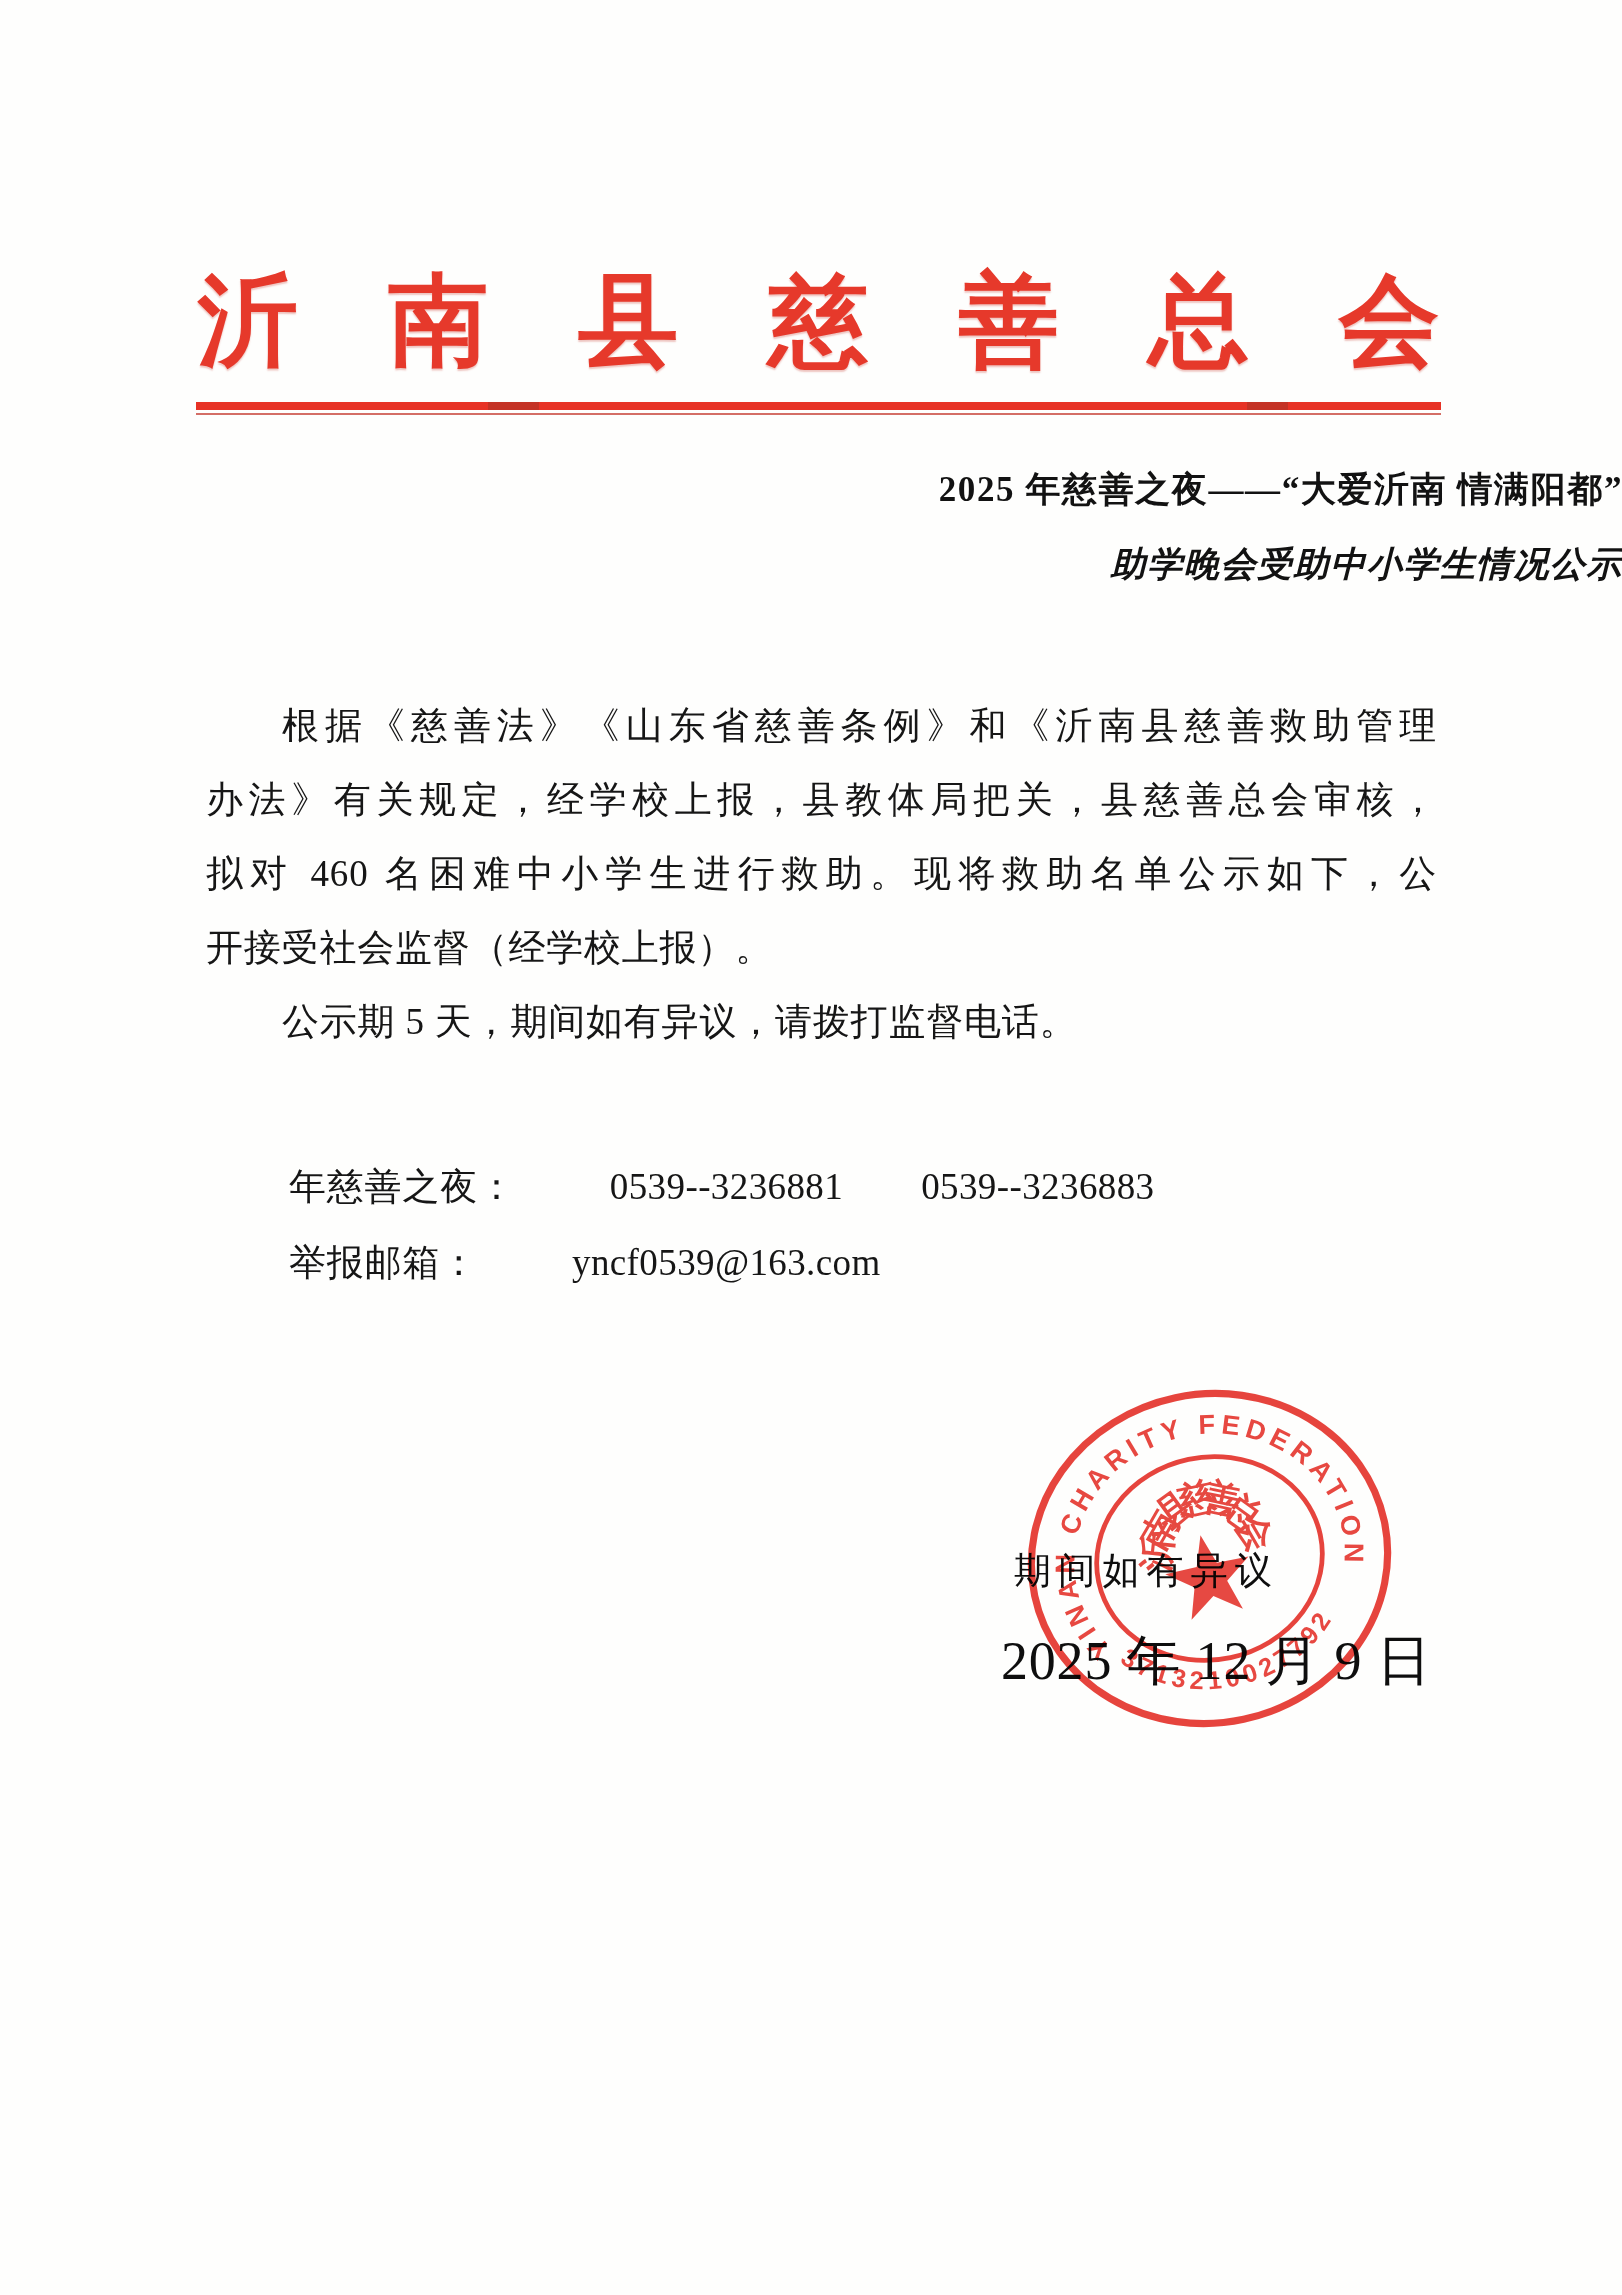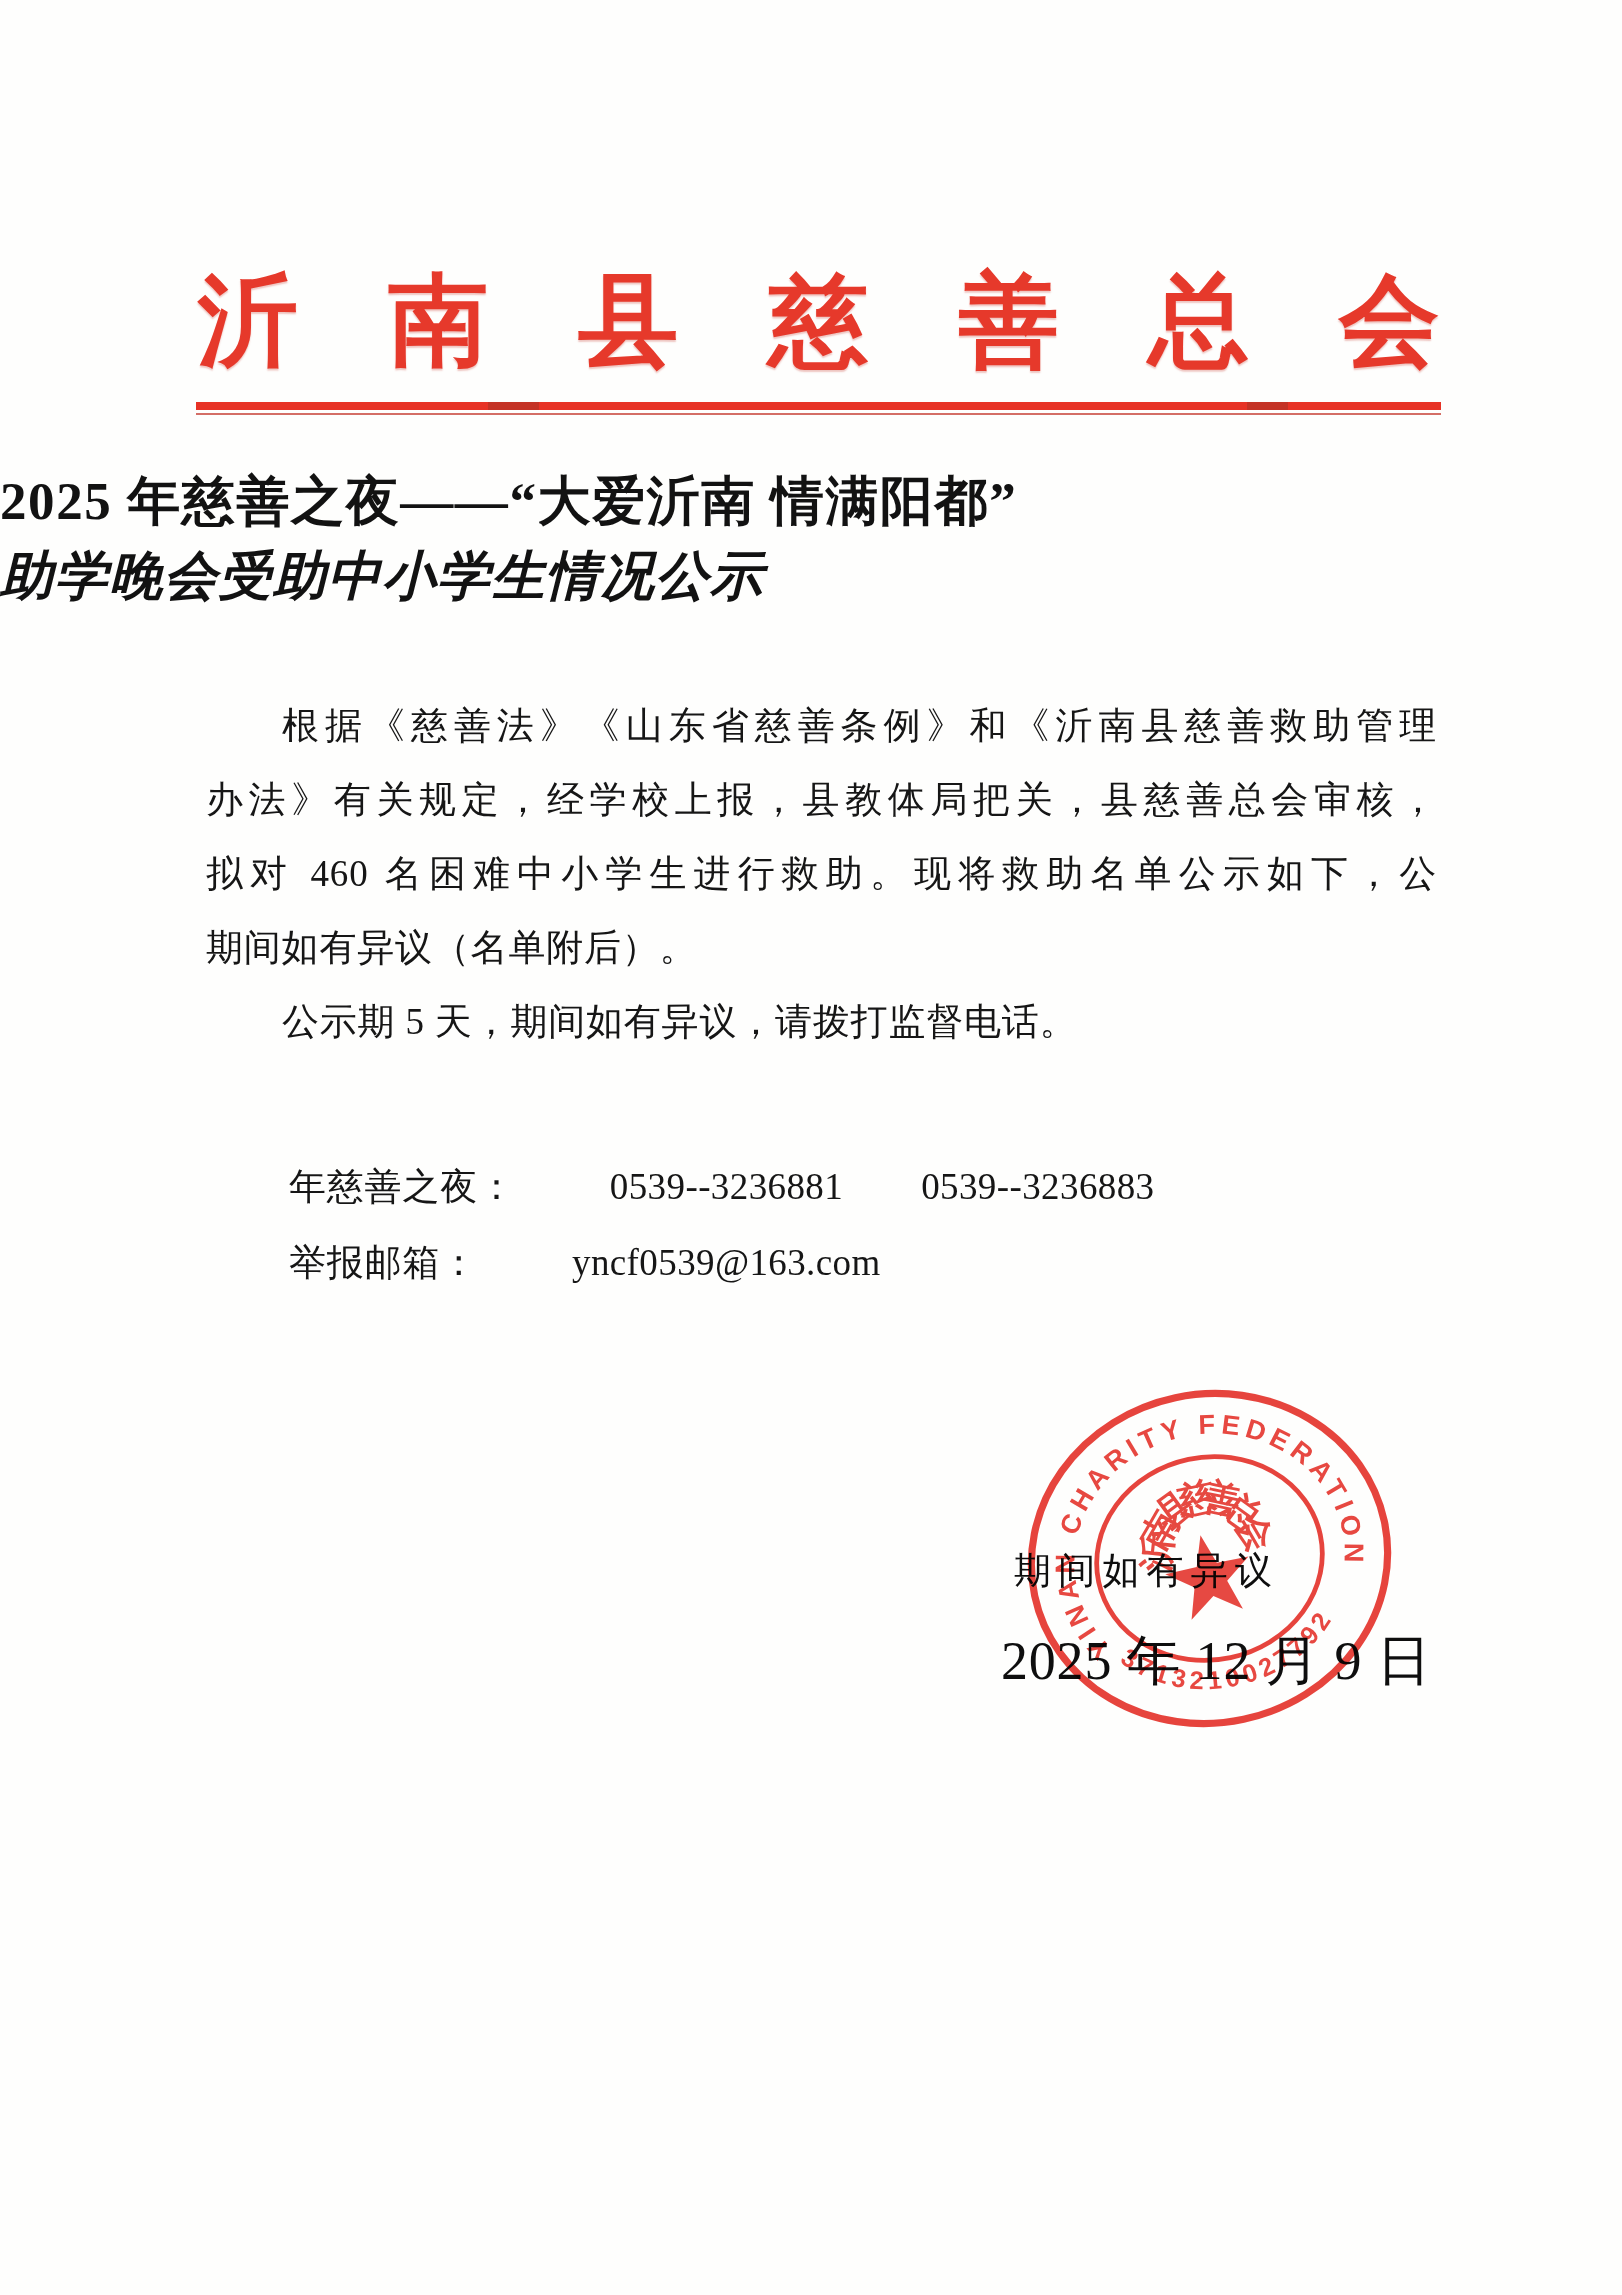--- a/index.html
+++ b/index.html
@@ -25,22 +25,22 @@
   .rule-smudge{position:absolute;top:0;height:8px;background:rgba(140,50,40,0.38);}
   #rule-smudge-1{left:292px;width:51px;}
   #rule-smudge-2{left:1051px;width:41px;}
   #rule-thin{
     position:absolute;left:196px;top:413px;width:1245px;height:2.4px;
     background:rgba(205,85,75,0.85);
   }
   
   .title-line{
     position:absolute;left:0;width:100%;
-    text-align:left;
-    font-size:53px;font-weight:700;color:#121212;
+    text-align:right;
+    font-size:35px;font-weight:700;color:#121212;
     letter-spacing:1.6px;
   }
   #title-line-1{top:466px;}
   #title-line-2{top:541px;font-style:italic;}
   
   #body-block{
     position:absolute;left:206px;top:689px;width:1231px;
     font-size:37px;color:#161616;line-height:74px;
     letter-spacing:0.8px;
   }
@@ -102,21 +102,21 @@
   </div>
   <div id="rule-thin"></div>
 
   <div class="title-line" id="title-line-1">2025 年慈善之夜——“大爱沂南 情满阳都”</div>
   <div class="title-line" id="title-line-2">助学晚会受助中小学生情况公示</div>
 
   <div id="body-block">
     <div class="body-line justify indent">根据《慈善法》《山东省慈善条例》和《沂南县慈善救助管理</div>
     <div class="body-line justify">办法》有关规定，经学校上报，县教体局把关，县慈善总会审核，</div>
     <div class="body-line justify">拟对 460 名困难中小学生进行救助。现将救助名单公示如下，公</div>
-    <div class="body-line">期间如有异议（名单附后）。</div>
+    <div class="body-line">开接受社会监督（经学校上报）。</div>
     <div class="body-line indent">公示期 5 天，期间如有异议，请拨打监督电话。</div>
   </div>
 
   <div class="contact-line" id="phone-line">
     <span>年慈善之夜：</span><span class="contact-value">0539--3236881</span><span class="contact-value second">0539--3236883</span>
   </div>
   <div class="contact-line" id="email-line">
     <span>举报邮箱：</span><span class="contact-value">yncf0539@163.com</span>
   </div>
 

